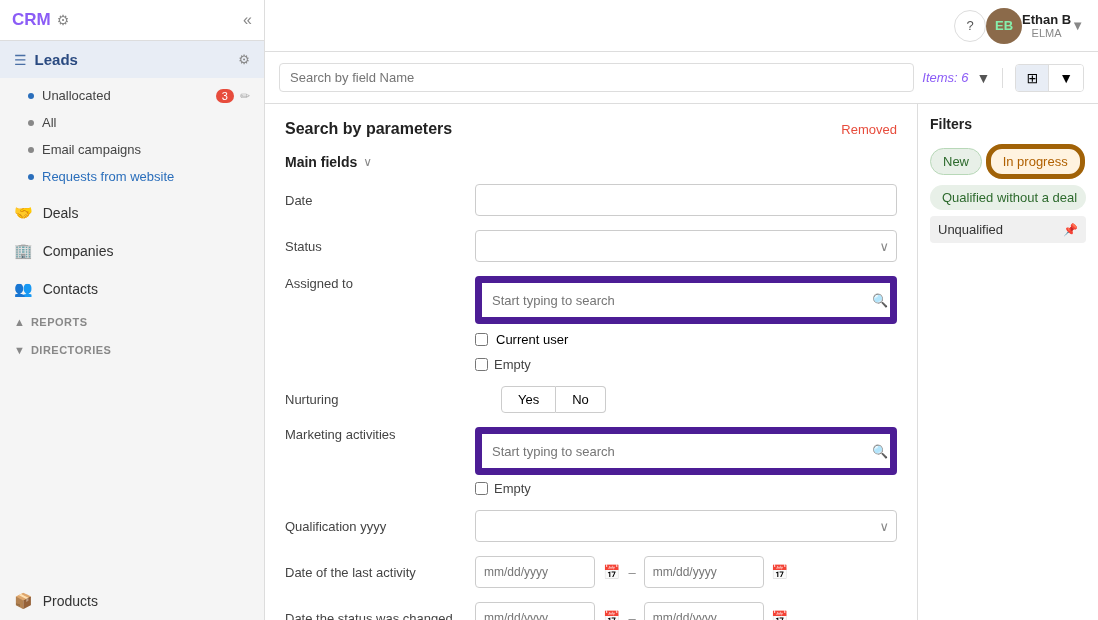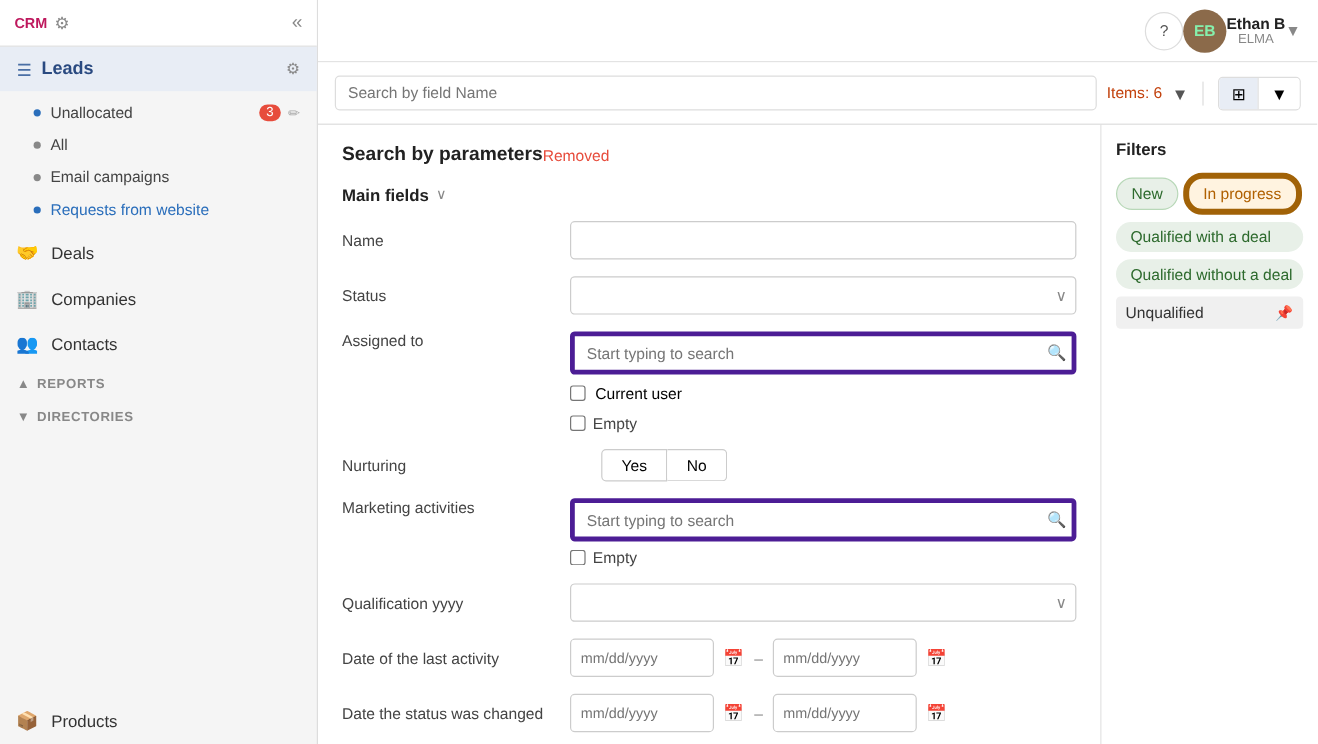--- a/index.html
+++ b/index.html
@@ -1,21 +1,21 @@
 <!DOCTYPE html>
 <html><head>
   <meta charset="utf-8">
   <style>
     * { box-sizing: border-box; margin: 0; padding: 0; font-family: -apple-system, BlinkMacSystemFont, 'Segoe UI', sans-serif; font-size: 13px; }
     body { display: flex; height: 620px; overflow: hidden; background: #fff; }
 
     
     .sidebar { width: 265px; background: #f5f5f5; border-right: 1px solid #ddd; display: flex; flex-direction: column; flex-shrink: 0; }
     .sidebar-header { display: flex; align-items: center; padding: 10px 12px; border-bottom: 1px solid #ddd; background: #fff; }
-    .crm-logo { font-weight: 700; font-size: 12px; color: #be185d; margin-right: 6px; }
+    .crm-logo { font-weight: 700; font-size: 17px; color: #8b5cf6; margin-right: 6px; }
     .gear-icon { color: #888; cursor: pointer; font-size: 14px; }
     .collapse-btn { margin-left: auto; background: none; border: none; cursor: pointer; color: #888; font-size: 16px; }
     .nav-item-leads { display: flex; align-items: center; padding: 10px 14px; background: #e8edf5; cursor: pointer; }
     .nav-item-leads .nav-icon { color: #4a6fa5; margin-right: 8px; font-size: 14px; }
     .nav-item-leads .nav-label { font-weight: 600; color: #2a4a80; font-size: 15px; flex: 1; }
     .nav-item-leads .settings-icon { color: #888; cursor: pointer; }
 
     .subnav { padding: 4px 0 4px 28px; }
     .subnav-item { display: flex; align-items: center; padding: 6px 14px 6px 0; cursor: pointer; color: #444; }
     .subnav-item .dot { width: 6px; height: 6px; border-radius: 50%; background: #888; margin-right: 8px; flex-shrink: 0; }
@@ -33,49 +33,49 @@
     .section-header { display: flex; align-items: center; padding: 8px 14px; cursor: pointer; }
     .section-header .arrow { margin-right: 6px; font-size: 11px; color: #888; }
     .section-header .section-label { font-size: 11px; color: #888; font-weight: 600; letter-spacing: 0.5px; text-transform: uppercase; }
 
     
     .main-content { flex: 1; display: flex; flex-direction: column; overflow: hidden; }
 
     
     .topbar { display: flex; align-items: center; padding: 8px 14px; border-bottom: 1px solid #ddd; background: #fff; gap: 8px; height: 52px; }
     .search-field { flex: 1; border: 1px solid #ddd; border-radius: 4px; padding: 6px 10px; color: #aaa; font-size: 13px; background: #fff; }
-    .items-count { color: #c2410c; font-size: 13px; white-space: nowrap; }
+    .items-count { color: #8b5cf6; font-size: 13px; white-space: nowrap; font-style: italic; }
     .filter-icon-btn { background: none; border: none; cursor: pointer; color: #555; font-size: 14px; }
     .view-toggle { display: flex; border: 1px solid #ddd; border-radius: 4px; overflow: hidden; }
     .view-btn { padding: 5px 10px; background: #fff; border: none; cursor: pointer; font-size: 14px; }
     .view-btn.active { background: #e8edf5; }
     .view-separator { width: 1px; background: #ddd; }
 
     
     .panel-area { display: flex; flex: 1; overflow: hidden; }
 
     
     .search-panel { flex: 1; overflow-y: auto; padding: 16px 20px; border-right: 1px solid #ddd; }
-    .panel-header { display: flex; align-items: center; justify-content: flex-start; margin-bottom: 16px; }
+    .panel-header { display: flex; align-items: center; justify-content: space-between; margin-bottom: 16px; }
     .panel-title { font-size: 16px; font-weight: 600; color: #222; }
     .removed-btn { color: #e74c3c; background: none; border: none; cursor: pointer; font-size: 13px; }
 
     .section-toggle { display: flex; align-items: center; cursor: pointer; margin-bottom: 14px; }
     .section-toggle-label { font-size: 14px; font-weight: 600; color: #222; margin-right: 6px; }
     .section-toggle-arrow { color: #888; font-size: 12px; }
 
     .form-row { display: grid; grid-template-columns: 180px 1fr; align-items: center; margin-bottom: 14px; gap: 10px; }
     .form-label { color: #444; font-size: 13px; }
     .form-input { border: 1px solid #ccc; border-radius: 4px; padding: 6px 10px; font-size: 13px; background: #fff; width: 100%; height: 32px; }
     .form-select-wrapper { position: relative; }
     .form-select { border: 1px solid #ccc; border-radius: 4px; padding: 6px 10px; font-size: 13px; background: #fff; width: 100%; height: 32px; appearance: none; cursor: pointer; }
     .select-arrow { position: absolute; right: 8px; top: 50%; transform: translateY(-50%); color: #888; pointer-events: none; }
 
     .search-input-wrapper { position: relative; }
-    .search-input { border: 4px solid #4c1d95; border-radius: 4px; padding: 6px 30px 6px 10px; font-size: 13px; background: #fff; width: 100%; height: 36px; color: #aaa; }
+    .search-input { border: 7px solid #4c1d95; border-radius: 4px; padding: 6px 30px 6px 10px; font-size: 13px; background: #fff; width: 100%; height: 48px; color: #aaa; }
     .search-input-icon { position: absolute; right: 8px; top: 50%; transform: translateY(-50%); color: #888; }
 
     .current-user-row { display: flex; align-items: center; gap: 8px; margin-top: 4px; }
     .empty-checkbox-row { display: flex; align-items: center; gap: 6px; color: #444; font-size: 13px; margin-top: 6px; }
     .empty-checkbox-row input[type=checkbox] { margin: 0; cursor: pointer; }
 
     .nurturing-row { display: flex; align-items: center; gap: 0; margin-left: 26px; }
     .toggle-btn { border: 1px solid #ccc; padding: 5px 16px; background: #fff; cursor: pointer; font-size: 13px; }
     .toggle-btn:first-child { border-radius: 4px 0 0 4px; }
     .toggle-btn:last-child { border-radius: 0 4px 4px 0; border-left: none; }
@@ -209,21 +209,21 @@
         <span class="panel-title">Search by parameters</span>
         <button class="removed-btn">Removed</button>
       </div>
 
       <div class="section-toggle">
         <span class="section-toggle-label">Main fields</span>
         <span class="section-toggle-arrow">∨</span>
       </div>
 
       <div class="form-row">
-        <span class="form-label">Name</span>
+        <span class="form-label">Date</span>
         <input class="form-input" type="text" style="">
       </div>
 
       <div class="form-row">
         <span class="form-label">Status</span>
         <div class="form-select-wrapper">
           <select class="form-select"></select>
           <span class="select-arrow">∨</span>
         </div>
       </div>
@@ -304,23 +304,20 @@
       </div>
 
     </div>
 
     <div class="filters-panel">
       <div class="filters-title">Filters</div>
 
       <div class="filter-chip new">New</div>
       <div class="filter-chip in-progress">In progress</div>
       <div style="margin-bottom:4px;">
-        <div class="filter-chip qualified-deal">Qualified with a deal</div>
-      </div>
-      <div style="margin-bottom:4px;">
         <div class="filter-chip qualified-no-deal">Qualified without a deal</div>
       </div>
       <div class="filter-item active">
         <span>Unqualified</span>
         <span class="pin-icon">📌</span>
       </div>
     </div>
 
   </div>
 </div>

